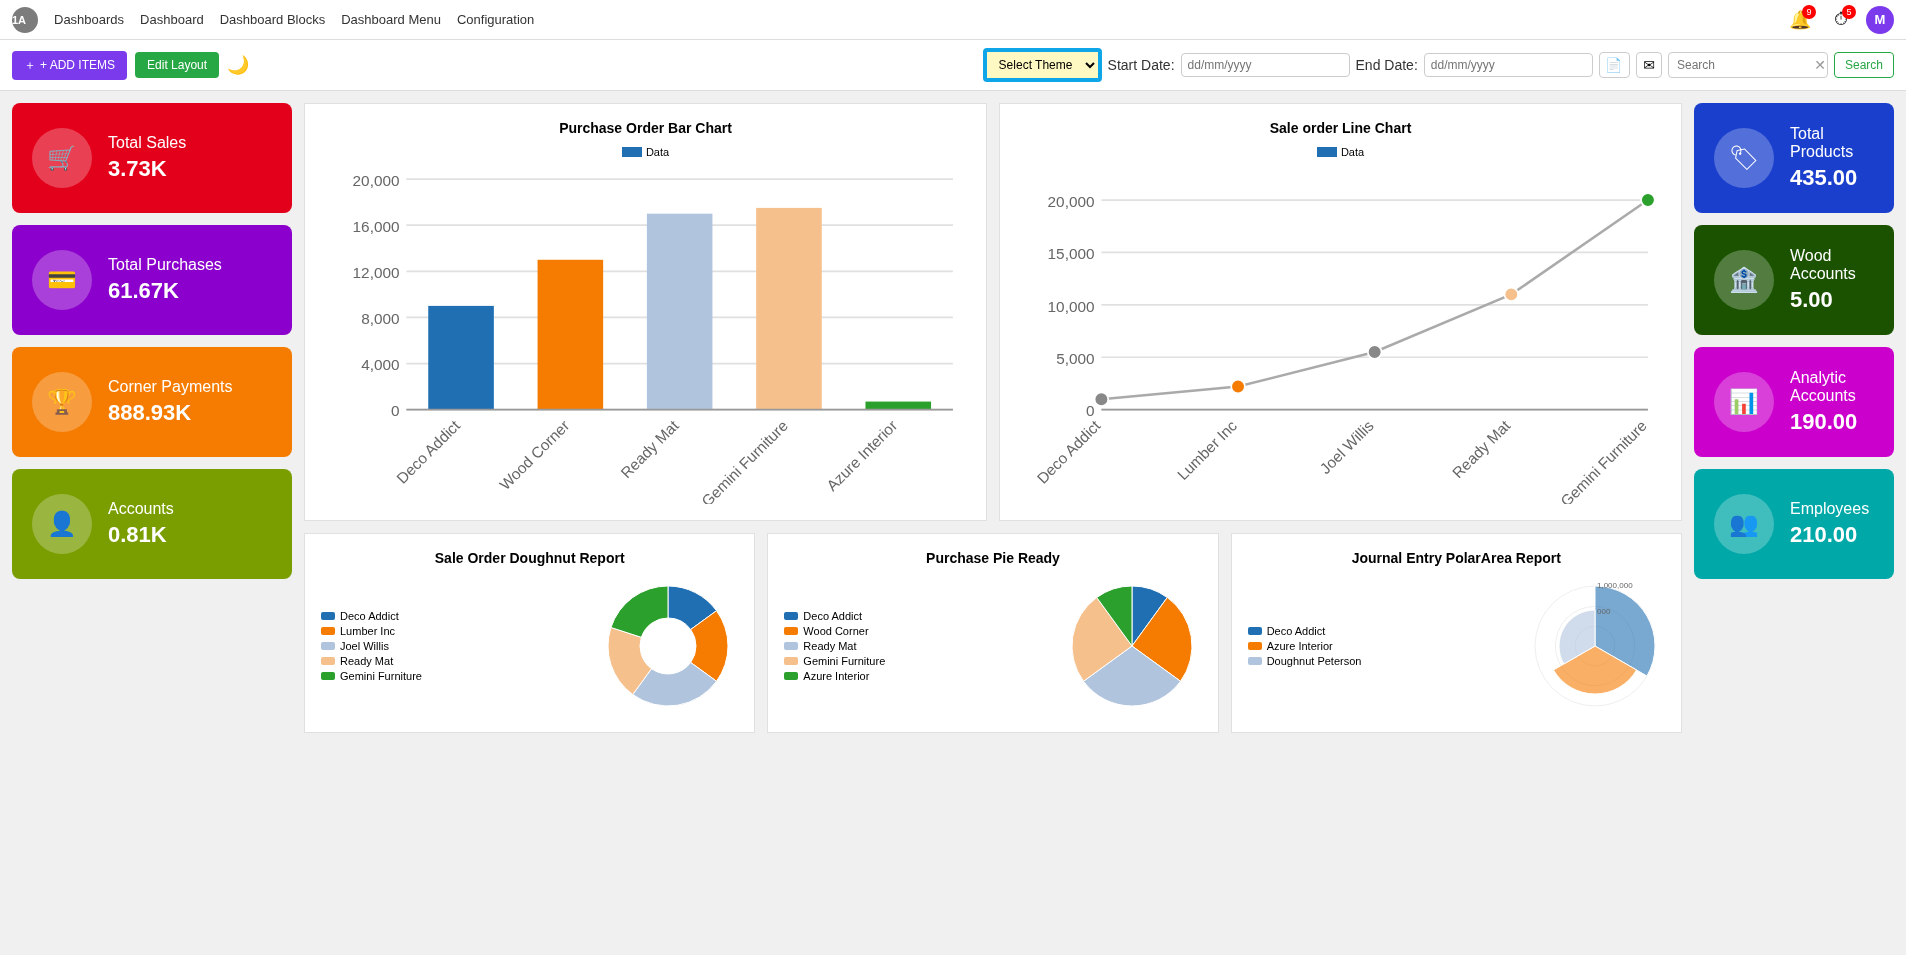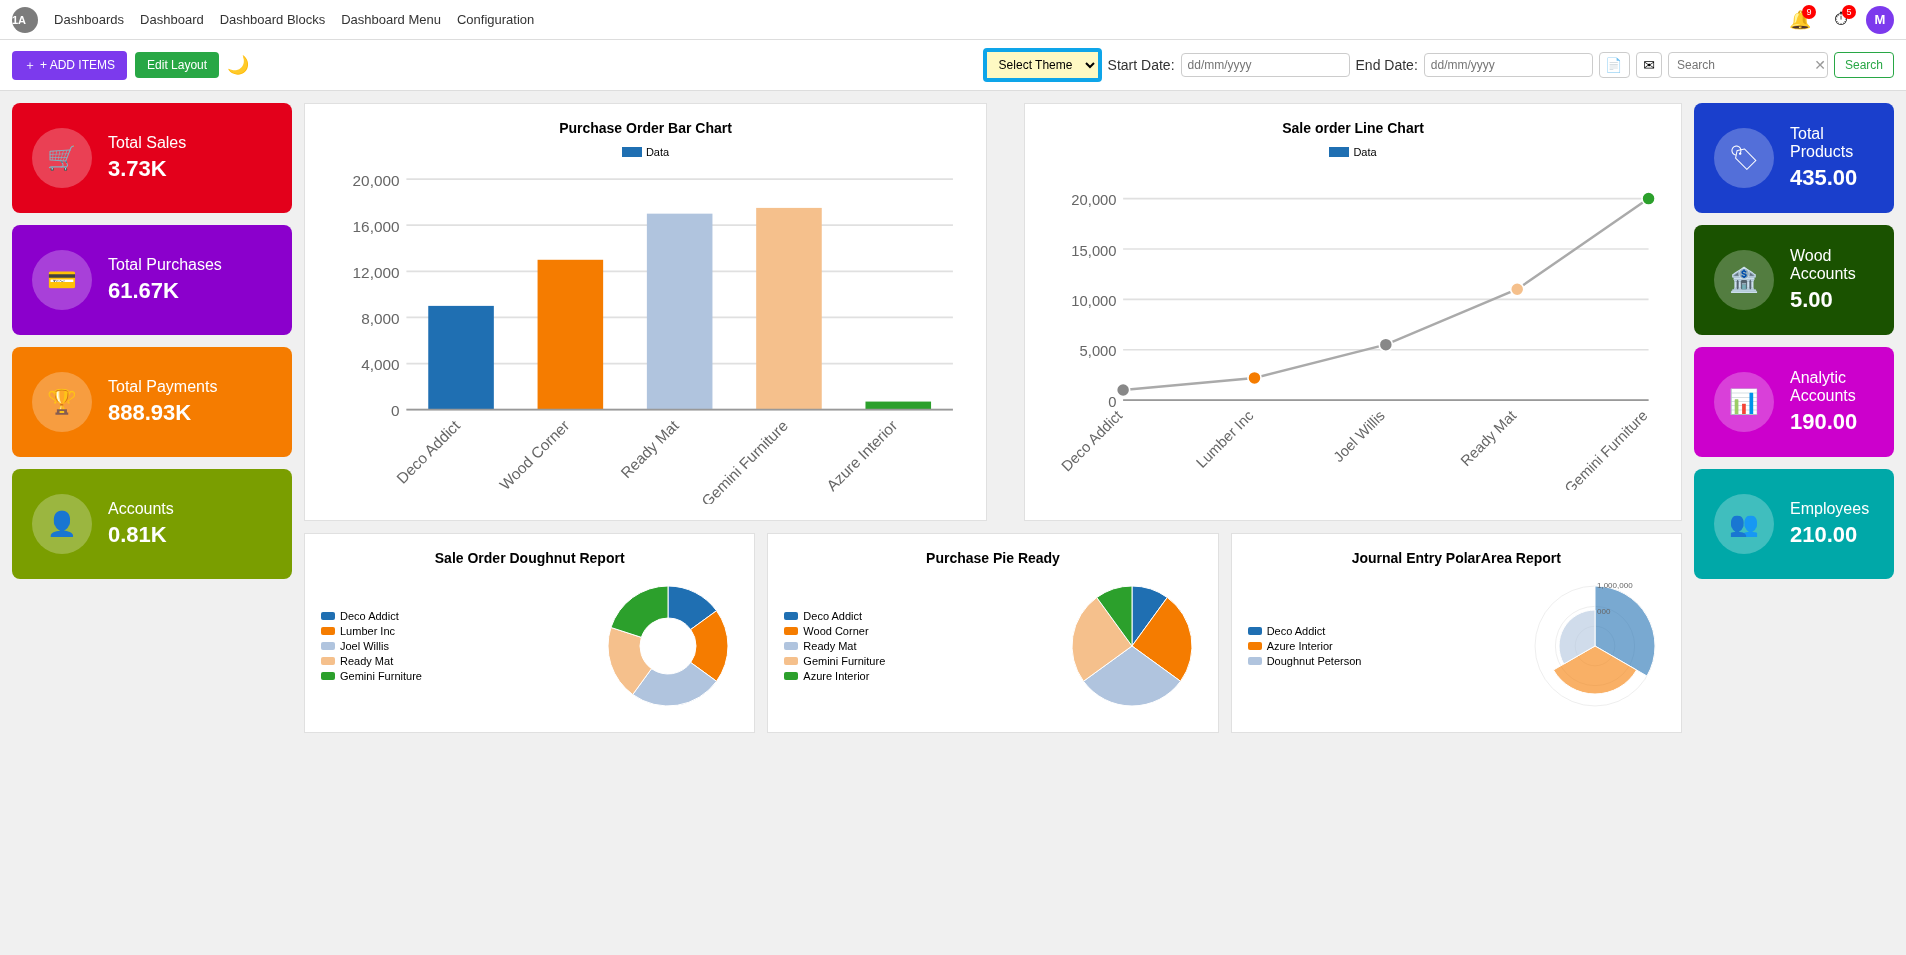--- a/index.html
+++ b/index.html
@@ -209,21 +209,21 @@
       <div class="kpi-card" style="background: rgb(139, 0, 204);">
     <div class="kpi-icon">💳</div>
     <div class="kpi-text">
       <div class="kpi-title">Total Purchases</div>
       <div class="kpi-value">61.67K</div>
     </div>
   </div>
       <div class="kpi-card" style="background: rgb(245, 124, 0);">
     <div class="kpi-icon">🏆</div>
     <div class="kpi-text">
-      <div class="kpi-title">Total Payments</div>
+      <div class="kpi-title">Corner Payments</div>
       <div class="kpi-value">888.93K</div>
     </div>
   </div>
       <div class="kpi-card" style="background: rgb(122, 158, 0);">
     <div class="kpi-icon">👤</div>
     <div class="kpi-text">
       <div class="kpi-title">Accounts</div>
       <div class="kpi-value">0.81K</div>
     </div>
   </div>
@@ -255,21 +255,21 @@
         <text x="146" y="155" text-anchor="end" font-size="9" fill="#666" transform="rotate(-45, 146, 155)">Wood Corner</text>
         <rect x="190.8" y="30.25" width="38.4" height="114.75" fill="#b0c4de"></rect>
         <text x="210" y="155" text-anchor="end" font-size="9" fill="#666" transform="rotate(-45, 210, 155)">Ready Mat</text>
         <rect x="254.8" y="26.875" width="38.4" height="118.125" fill="#f5c08c"></rect>
         <text x="274" y="155" text-anchor="end" font-size="9" fill="#666" transform="rotate(-45, 274, 155)">Gemini Furniture</text>
         <rect x="318.8" y="140.275" width="38.4" height="4.7250000000000005" fill="#2ca02c"></rect>
         <text x="338" y="155" text-anchor="end" font-size="9" fill="#666" transform="rotate(-45, 338, 155)">Azure Interior</text>
         <line x1="50" x2="370" y1="145" y2="145" stroke="#999" stroke-width="1"></line>
       </svg>
 </div>
-    <div class="chart-card" style="grid-area: 1 / 3; margin-left: 25px;">
+    <div class="chart-card" style="grid-area: 1 / 3;">
   <div class="chart-title">Sale order Line Chart</div>
   <div style="display:flex;justify-content:center;margin-bottom:4px;">
     <span style="display:inline-flex;align-items:center;gap:4px;font-size:11px;">
       <span style="width:20px;height:10px;background:#1f6fb2;display:inline-block;"></span>
       <span>Data</span>
     </span>
   </div>
   <svg id="line-svg2" width="100%" viewBox="0 0 380 200">
         <line x1="50" x2="370" y1="145" y2="145" stroke="#e0e0e0" stroke-width="1"></line>
         <text x="46" y="149" text-anchor="end" font-size="9" fill="#666">0</text>

